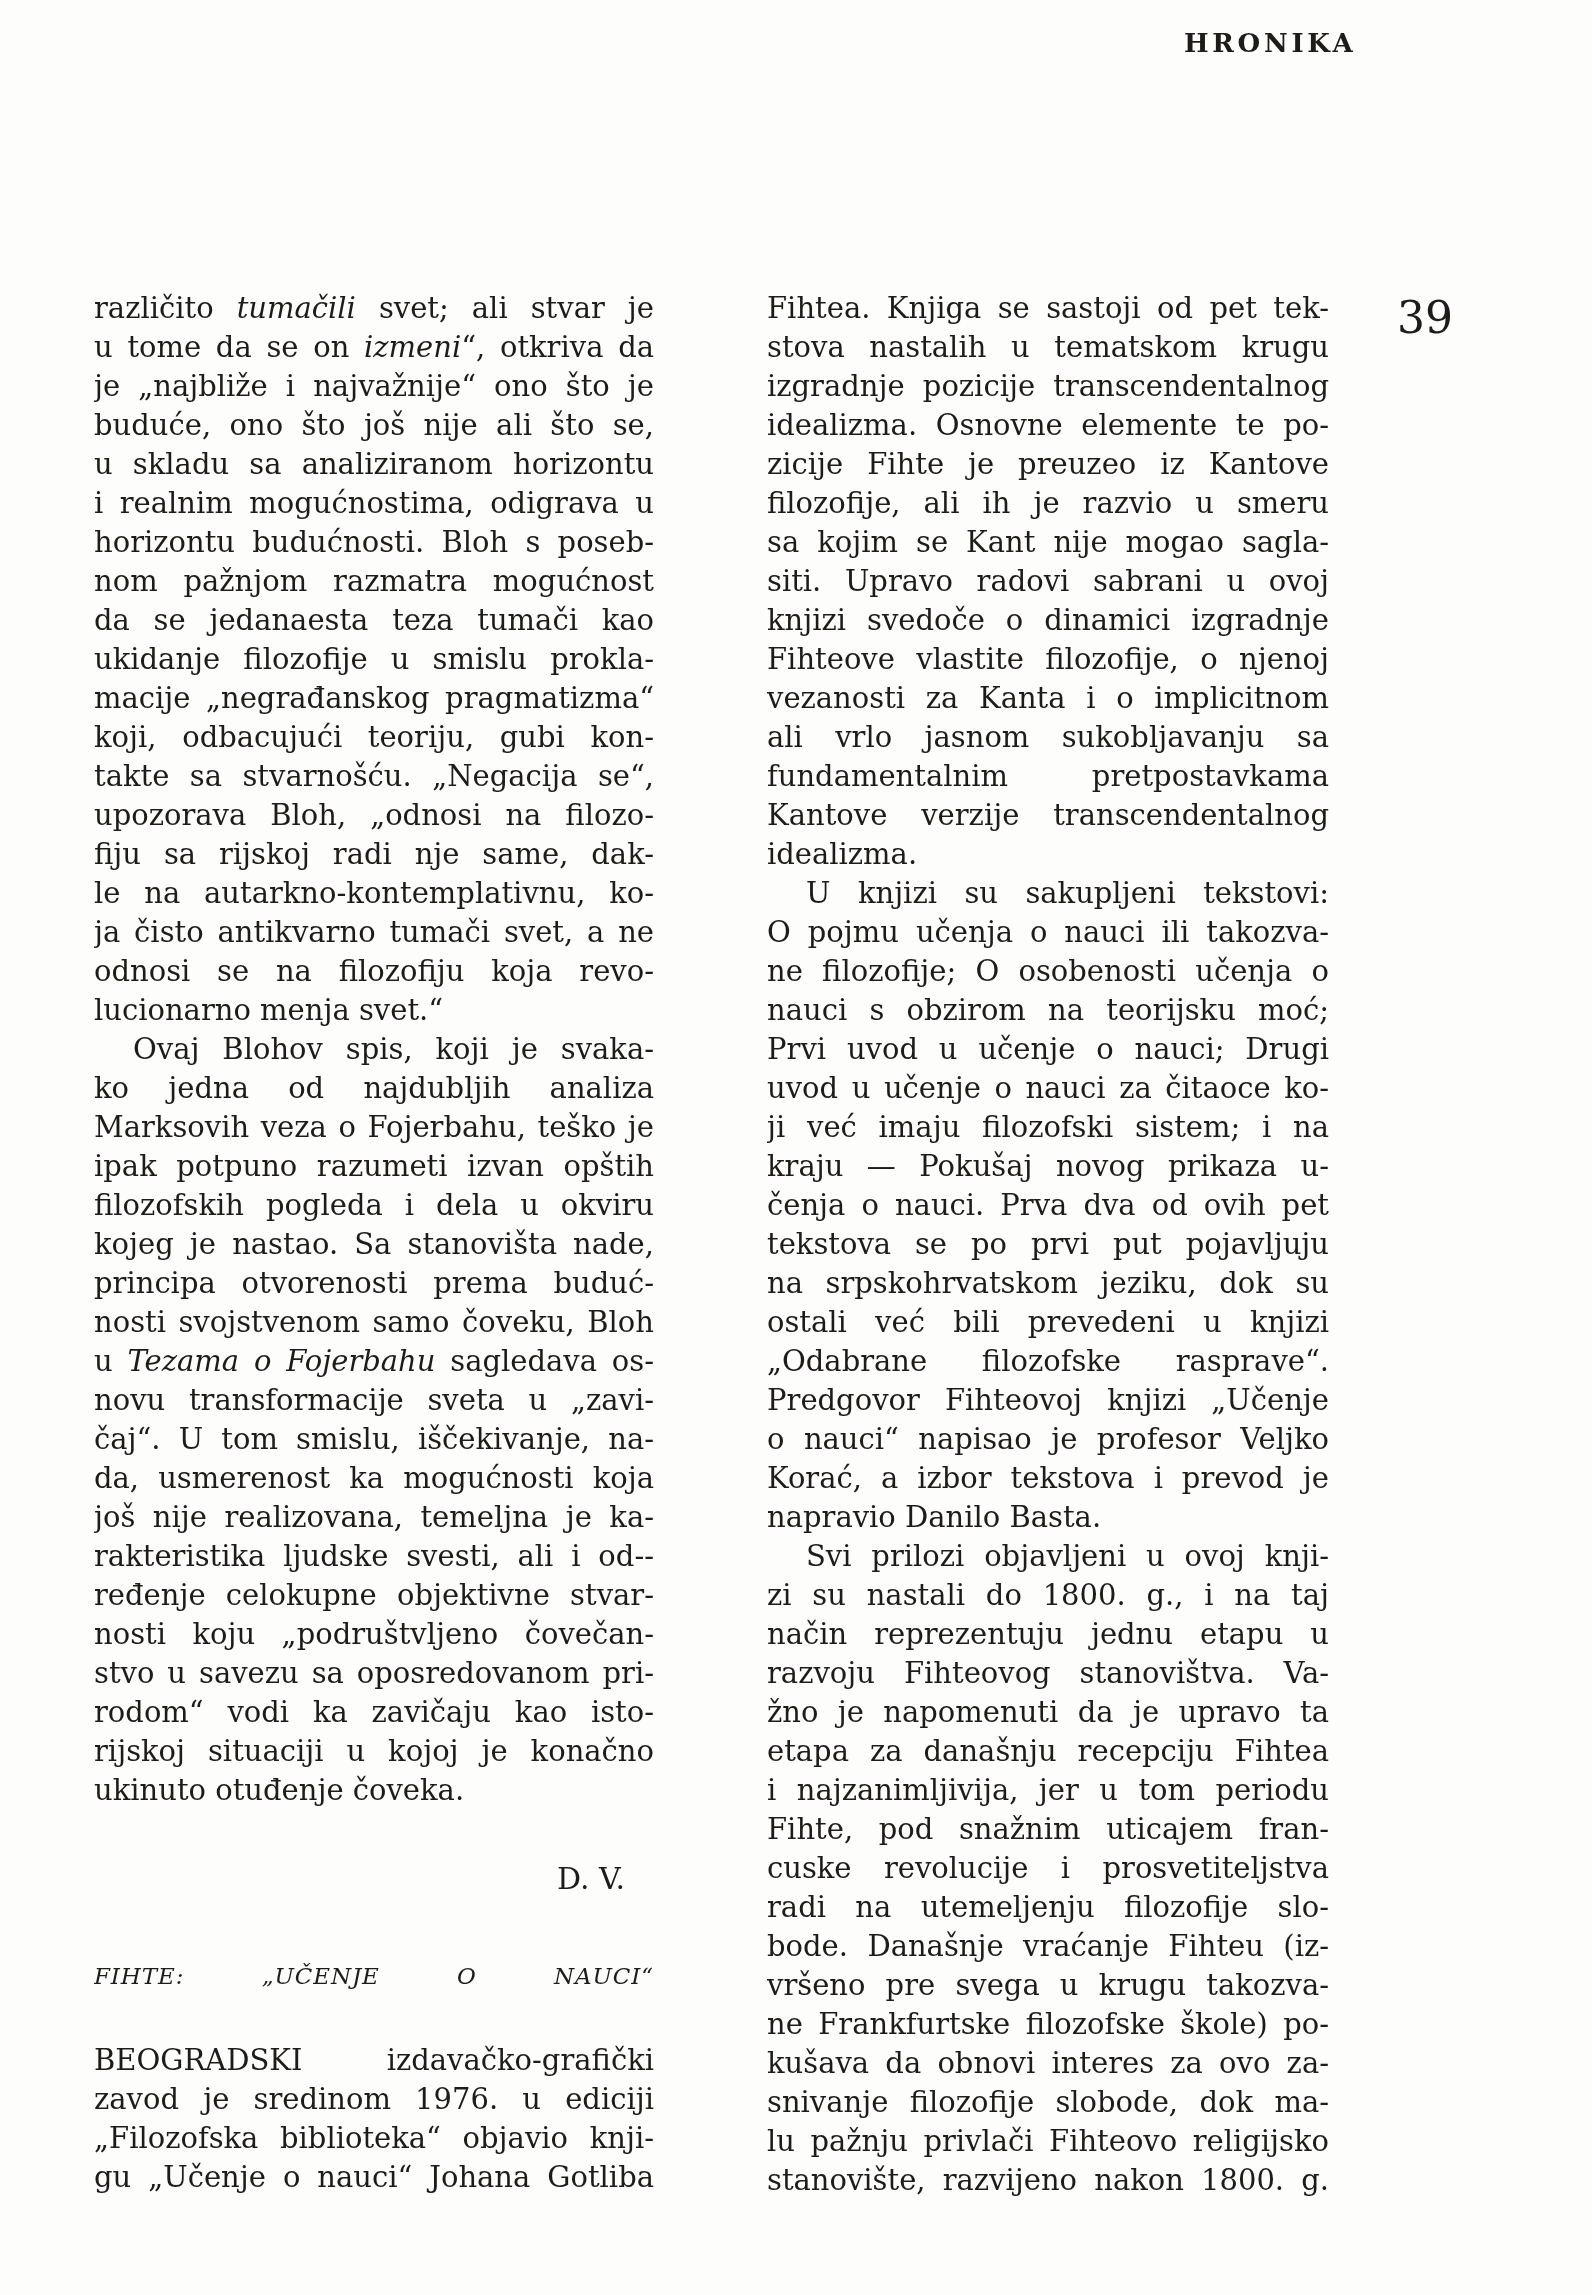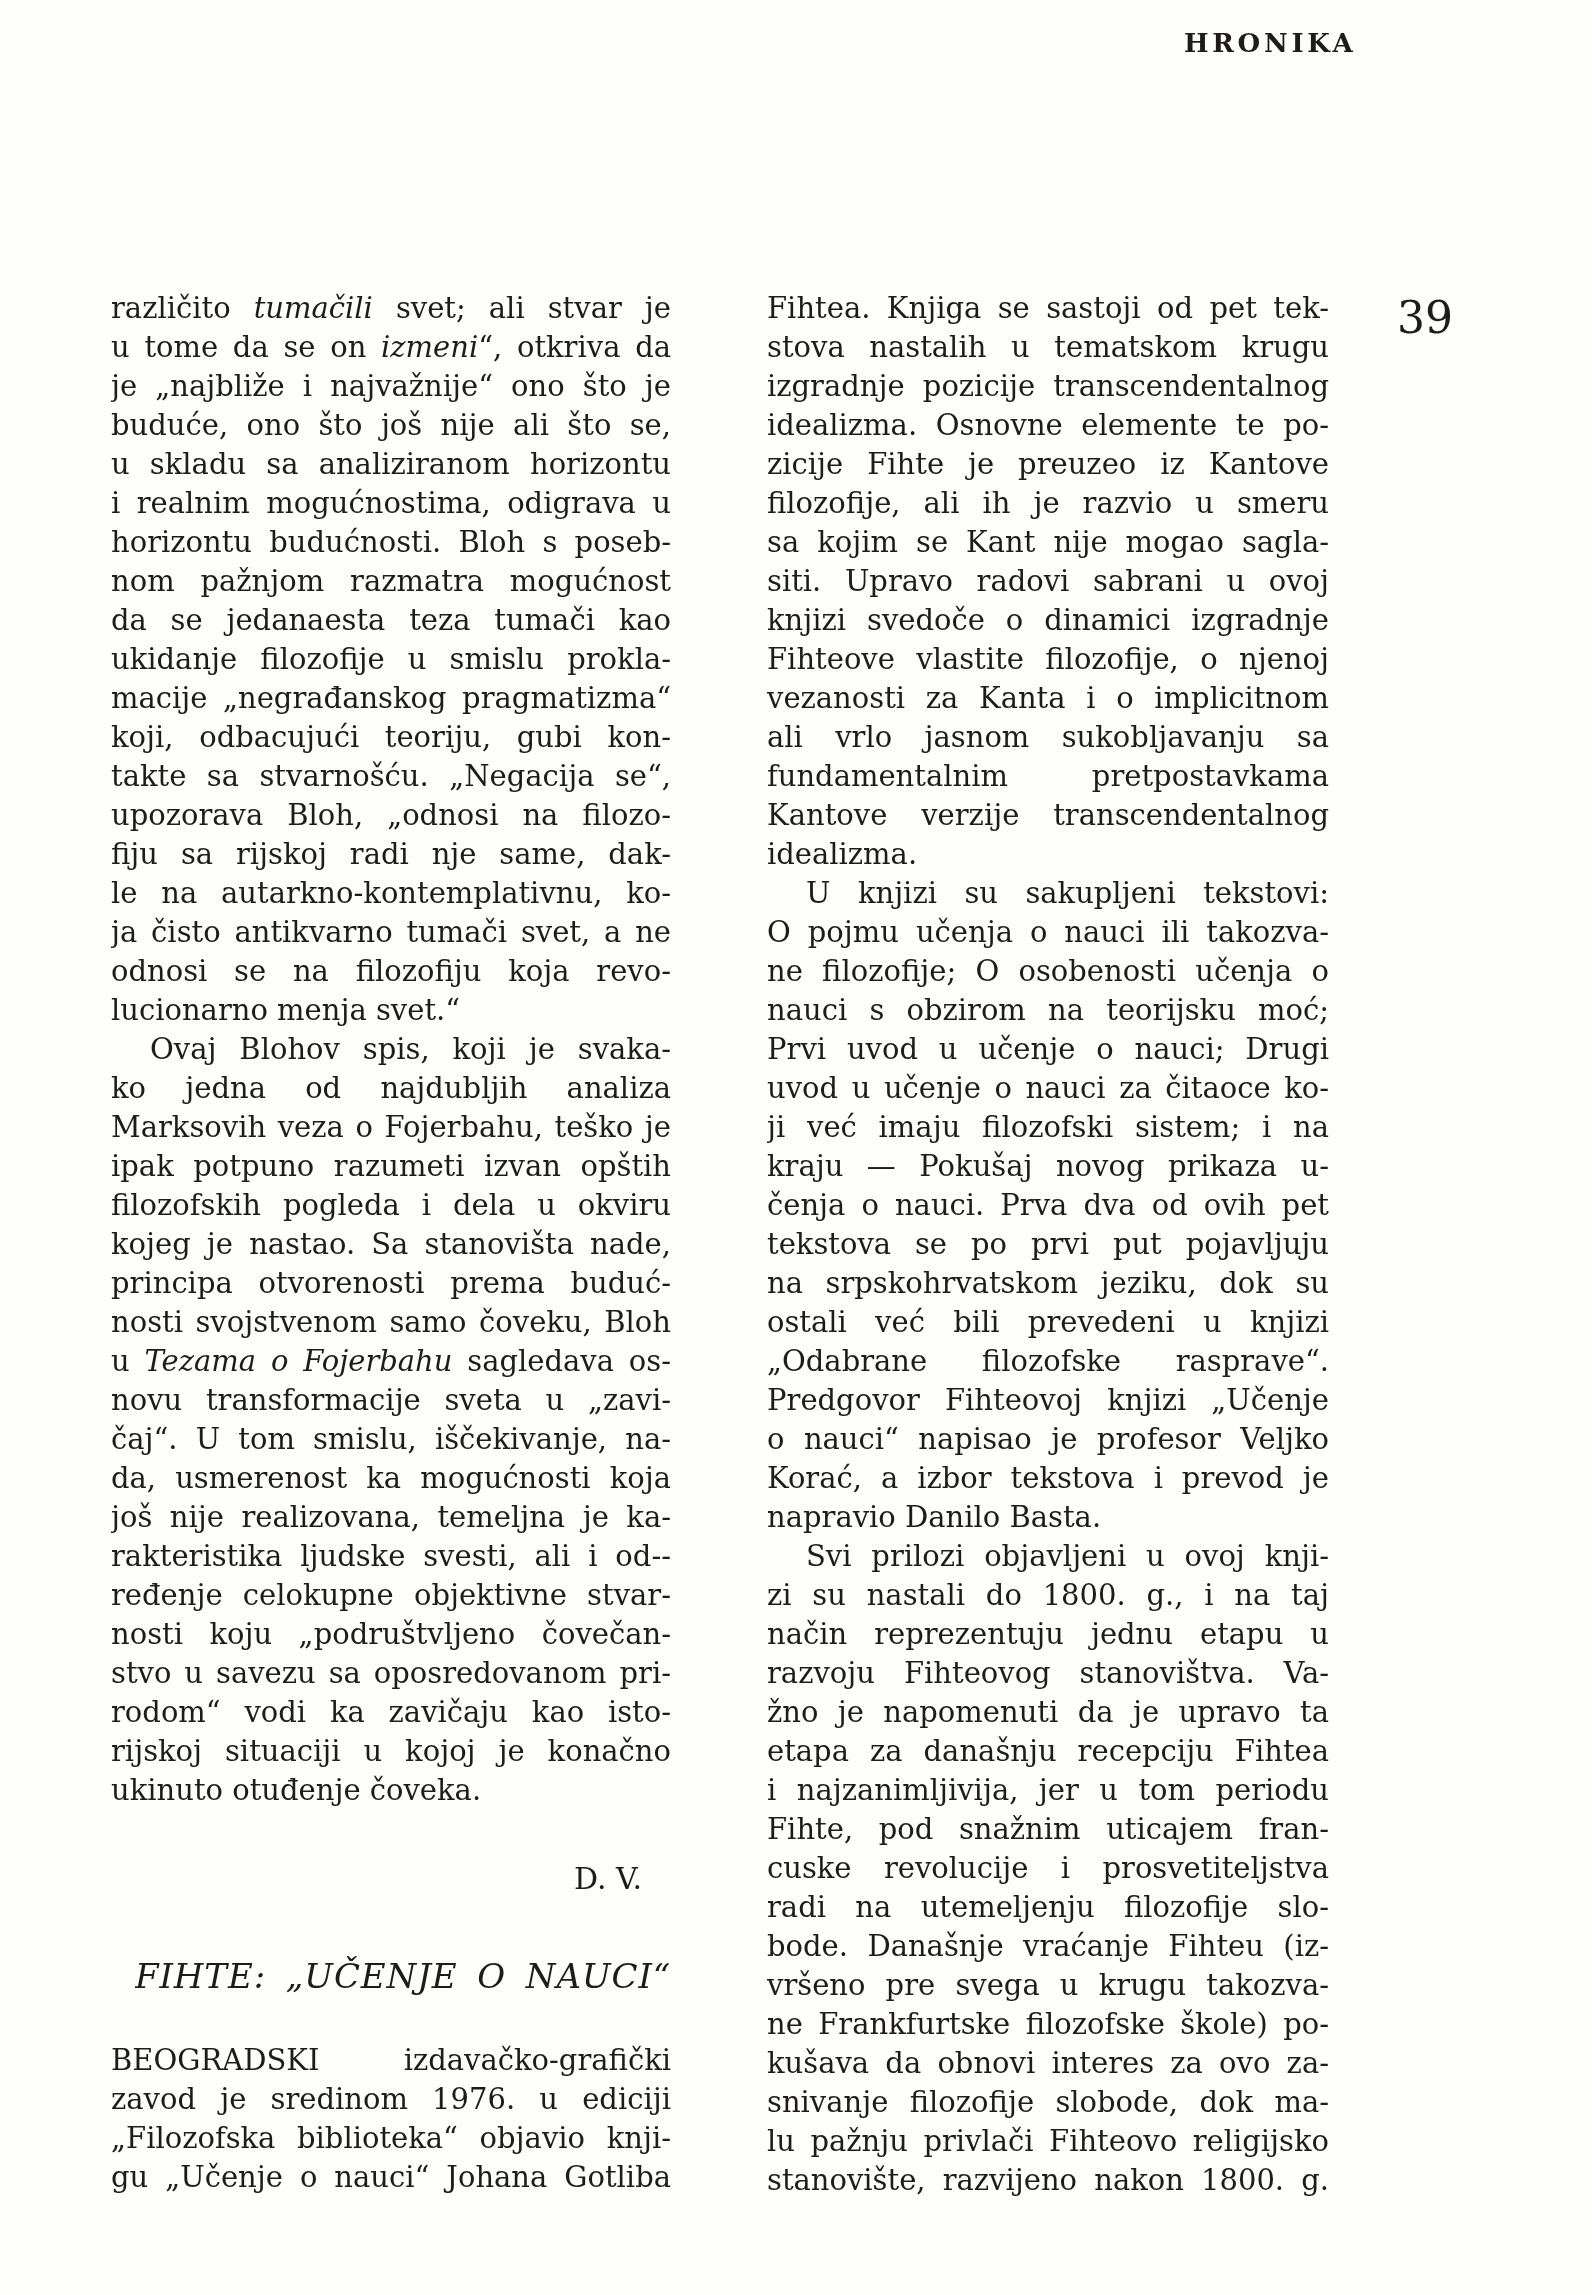--- a/index.html
+++ b/index.html
@@ -30,21 +30,21 @@
     position: absolute;
     left: 1397px;
     top: 292px;
     font-size: 44px;
   }
   .col {
     position: absolute;
     top: 289px;
     font-size: 29px;
   }
-  .col-left  { left: 111px; width: 560px; }
+  .col-left  { left: 94px; width: 560px; }
   .col-right { left: 767px; width: 562px; }
   .ln {
     height: 39px;
     line-height: 39px;
     text-align: justify;
     text-align-last: justify;
     overflow: hidden;
   }
   .ln.end { text-align-last: left; }
   .ln.ind { text-indent: 39px; }
@@ -54,27 +54,26 @@
     line-height: 39px;
     text-align: right;
     padding-right: 29px;
     font-size: 30px;
   }
   .heading {
     margin-top: 55px;
     margin-bottom: 42px;
     height: 46px;
     line-height: 46px;
-    font-size: 34px;
+    font-size: 23px;
     font-style: italic;
     letter-spacing: 0.9px;
     text-align: justify;
     text-align-last: justify;
     overflow: hidden;
-    margin-left: 24px;
   }
 </style>
 </head>
 <body>
 
 <div class="page">
   <div class="runhead">HRONIKA</div>
   <div class="pagenum">39</div>
   <div class="col col-left">
       <div class="ln">različito <i>tumačili</i> svet; ali stvar je</div>

